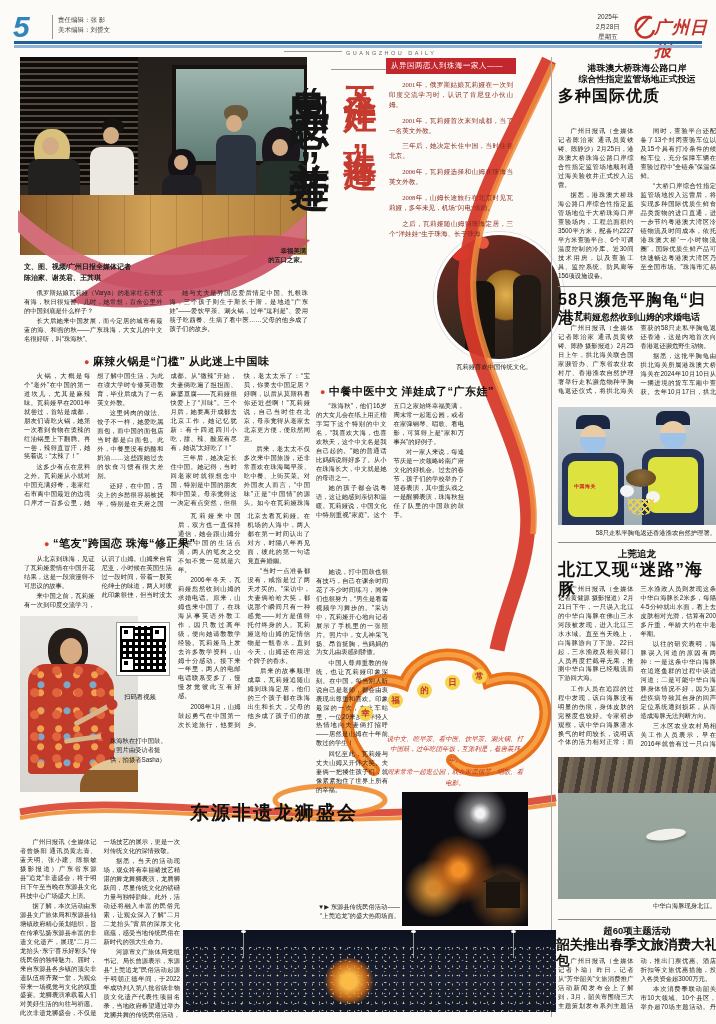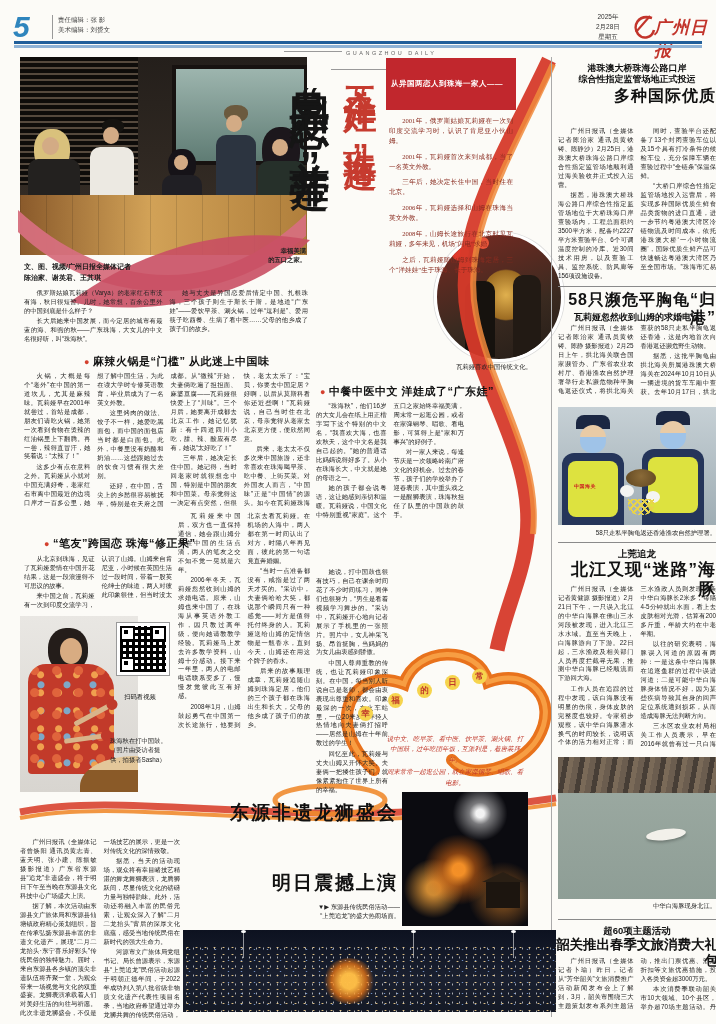--- a/index.html
+++ b/index.html
@@ -20,25 +20,25 @@
   .rule-light{height:3px;background:#8fb3d6;margin-top:1px;}
   
   .body-text{font-size:6.3px;line-height:1.42;text-align:justify;color:#222;overflow:hidden;}
   .body-text p{margin:0 0 1.5px;text-indent:2em;}
   .cols2{column-count:2;column-gap:7px;}
   .cols4{column-count:4;column-gap:7px;}
   .subhead{font-size:11px;font-weight:bold;letter-spacing:.5px;white-space:nowrap;color:#111;}
   .subhead .dot{color:#d4402e;font-size:9px;margin-right:3px;}
   .caption{font-size:6.3px;color:#222;line-height:1.5;}
   .kicker{font-weight:bold;text-align:center;color:#111;}
-  .hl{font-weight:900;text-align:right;letter-spacing:1px;color:#111;line-height:1.15;}
+  .hl{font-weight:900;text-align:left;letter-spacing:1px;color:#111;line-height:1.15;}
   .vhead{writing-mode:vertical-rl;text-orientation:upright;font-weight:900;line-height:1;}
   .vblack{font-size:40px;letter-spacing:5px;color:#151515;}
   .vred{font-size:33px;letter-spacing:5px;color:#c63b2f;}
-  .tl-banner{background:#c1272d;color:#fff;font-size:7.5px;font-weight:bold;padding:21px 5px;letter-spacing:.5px;}
+  .tl-banner{background:#c1272d;color:#fff;font-size:7.5px;font-weight:normal;padding:3px 5px;letter-spacing:.5px;}
   .tl-item{font-family:"Liberation Serif","DejaVu Serif",serif;font-size:6.6px;color:#8a2c20;
            line-height:1.5;margin:0 0 6px;text-indent:2em;text-align:justify;}
   .sb-rule{position:absolute;left:558px;width:158px;border-top:1px solid #8a8a8a;}
   .heart-char{position:absolute;width:15px;height:15px;border-radius:50%;background:#f6d44d;
               color:#c0392b;font-size:8.5px;font-weight:bold;text-align:center;line-height:15px;z-index:4;}
   .ribbon-text{font-family:"Liberation Serif","DejaVu Serif",serif;font-style:italic;font-size:6.5px;
                color:#c0392b;text-align:center;line-height:1.6;z-index:4;}
   .ribbon-text p{margin:0 0 2px;}
   
   .photo{overflow:hidden;}
@@ -365,21 +365,20 @@
     <p>本次消费季联动韶关市10大领域、10个县区，举办超70场主题活动。丹霞山景区、乳源大峡谷、梅关古道景区、帽子峰森林公园、云门山景区、开心农庄、三佳农业公园等十大景区3月1日-15日期间面向女性游客实行免门票优惠。</p>
   </div>
 
   <div class="abs body-text cols2" style="left:20px;top:838px;width:160px;height:184px">
     <p>广州日报讯（全媒体记者曾焕阳 通讯员黄志青、蓝天明、张小建、陈振敏 摄影报道）广东省东源县“追龙”非遗盛会，将于明日下午至当晚在东源县文化科技中心广场盛大上演。</p>
     <p>据了解，本次活动由东源县文广旅体局和东源县仙塘镇政府精心策划组织，旨在传承弘扬东源县丰富的非遗文化遗产，展现“二月二龙抬头·东宁喜乐好彩头”传统民俗的独特魅力。届时，来自东源县各乡镇的顶尖非遗队伍将齐聚一堂，为观众带来一场视觉与文化的双重盛宴。龙狮表演承载着人们对美好生活的向往与祈愿。此次非遗龙狮盛会，不仅是一场技艺的展示，更是一次对传统文化的深情致敬。</p>
     <p>据悉，当天的活动现场，观众将有幸目睹技艺精湛的舞龙舞狮表演，龙腾狮跃间，尽显传统文化的磅礴力量与独特韵味。此外，活动还将融入丰富的民俗元素，让观众深入了解“二月二龙抬头”背后的深厚文化底蕴，感受当地传统民俗在新时代的强大生命力。</p>
     <p>河源市文广旅体局党组书记、局长曾源表示，东源县“上莞追龙”民俗活动起源于明朝正德年间，于2022年成功列入第八批省级非物质文化遗产代表性项目名录，当地政府希望通过举办龙狮共舞的传统民俗活动，让更多人了解东源的非遗代表性项目。</p>
   </div>
   <div class="abs hl" style="left:190px;top:802px;width:208px;font-size:19px;letter-spacing:2px">东源非遗龙狮盛会</div>
-  <div class="abs hl" style="left:190px;top:872px;width:208px;font-size:19px;letter-spacing:2px">明日震撼上演</div>
   <div class="abs caption" style="left:296px;top:902px;width:104px;text-align:right">
     <div>▼▶ 东源县传统民俗活动——</div>
     <div>“上莞追龙”的盛大热闹场面。</div>
   </div>
   <div class="abs photo fire" style="left:402px;top:792px;width:126px;height:134px">
     <div class="burst"></div>
     <div class="house"></div>
   </div>
   <div class="abs photo crowd" style="left:183px;top:930px;width:373px;height:82px">
     <div class="dots"></div>

